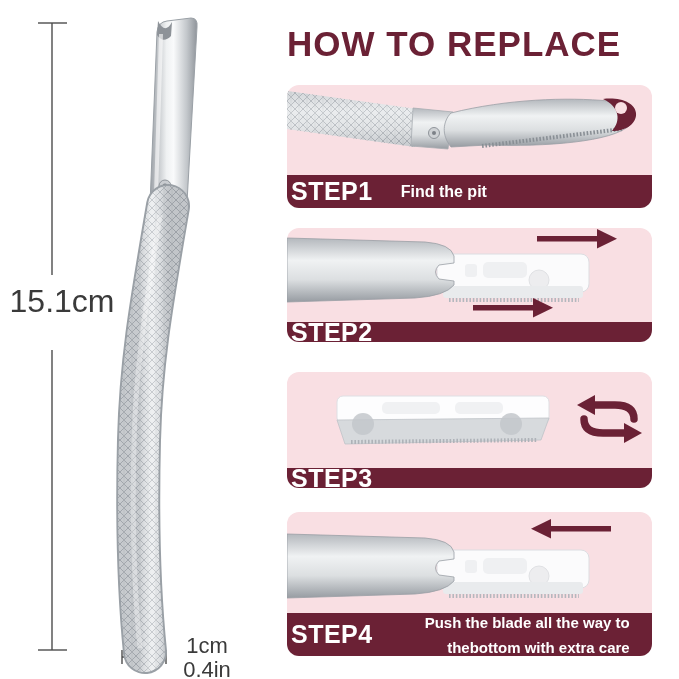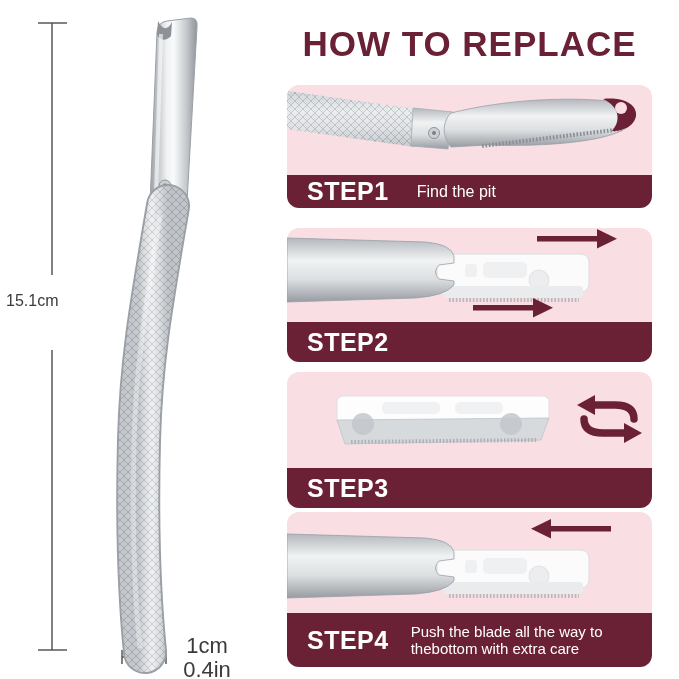--- a/index.html
+++ b/index.html
@@ -3,34 +3,34 @@
 <meta charset="utf-8">
 <style>
   html,body{margin:0;padding:0;}
   body{
     width:679px;height:679px;position:relative;background:#fff;
     font-family:"Liberation Sans", sans-serif;overflow:hidden;
     --maroon:#6b2135; --panel-pink:#f9dfe3; --text-dark:#3a3a3a;
   }
   .abs{position:absolute;}
   
-  .len-label{left:6px;top:287px;width:112px;text-align:left;
-    font-size:16px;line-height:28px;color:var(--text-dark);}
+  .len-label{left:6px;top:287px;width:112px;text-align:center;
+    font-size:32px;line-height:28px;color:var(--text-dark);}
   .width-label{left:172px;top:634px;width:70px;text-align:center;
     font-size:22px;line-height:24px;color:var(--text-dark);}
   
-  .page-title{left:287px;top:24px;width:365px;text-align:center;
+  .page-title{left:287px;top:24px;width:365px;
     font-size:35px;font-weight:bold;letter-spacing:1px;color:var(--maroon);}
   .card{left:287px;width:365px;border-radius:12px;overflow:hidden;}
   .panel{background:var(--panel-pink);}
   .panel svg{display:block;}
   .bar{background:var(--maroon);color:#fff;display:flex;align-items:center;}
-  .step-label{font-size:25px;font-weight:bold;letter-spacing:0.5px;margin-left:20px;white-space:nowrap;}
-  .step-caption{font-size:16px;font-weight:normal;margin-left:28px;}
-  .caption-small{font-size:15px;line-height:17px;width:235px;margin-left:22px;}
+  .step-label{font-size:25px;font-weight:bold;letter-spacing:0.5px;margin-left:4px;white-space:nowrap;}
+  .step-caption{font-size:16px;font-weight:bold;margin-left:28px;text-align:right;}
+  .caption-small{font-size:15px;line-height:25px;width:235px;margin-left:22px;}
 </style>
 </head>
 <body style="--maroon: #6b2135; --panel-pink: #f9dfe3; --background: #ffffff; --text-dark: #3a3a3a;">
 
 <svg width="0" height="0" style="position:absolute" aria-hidden="true">
   <defs>
     <pattern id="kn" width="8" height="8" patternUnits="userSpaceOnUse">
       <rect width="8" height="8" fill="#e7e9eb"></rect>
       <path d="M0,0 L8,8 M8,0 L0,8" stroke="#a6abb1" stroke-width="1"></path>
       <path d="M4,0 L4,8" stroke="#c6cacd" stroke-width="0.6"></path>
@@ -127,21 +127,21 @@
       <g fill="#6b2135">
         <rect x="250" y="8" width="62" height="5.5"></rect>
         <polygon points="310,1 310,20.5 330,10.8"></polygon>
       </g>
       <g fill="#6b2135">
         <rect x="186" y="77" width="62" height="5.5"></rect>
         <polygon points="246,70 246,89.5 266,79.8"></polygon>
       </g>
     </svg>
   </div>
-  <div class="bar" style="height:40px">
+  <div class="bar" style="height:20px">
     <span class="step-label">STEP2</span>
   </div>
 </div>
 
 <div class="abs card" style="top:372px">
   <div class="panel" style="height:96px">
     <svg width="365" height="96" viewBox="0 0 365 96">
       <g>
         <rect x="50" y="24" width="212" height="28" rx="6" fill="#fdfdfe" stroke="#dedfe3"></rect>
         <rect x="95" y="30" width="58" height="12" rx="5" fill="#f0f1f3"></rect>
@@ -152,21 +152,21 @@
         <line x1="64" y1="70" x2="250" y2="68" stroke="#aeb2b8" stroke-width="4" stroke-dasharray="1.6 1.8"></line>
       </g>
       <g stroke="#6b2135" stroke-width="7.5" fill="none" stroke-linecap="round">
         <path d="M305,33 H328 Q347,33 347,47"></path>
         <path d="M340,61 H316 Q297,61 297,47"></path>
         <polygon points="308,23 308,43 290,33" fill="#6b2135" stroke="none"></polygon>
         <polygon points="337,51 337,71 355,61" fill="#6b2135" stroke="none"></polygon>
       </g>
     </svg>
   </div>
-  <div class="bar" style="height:40px">
+  <div class="bar" style="height:20px">
     <span class="step-label">STEP3</span>
   </div>
 </div>
 
 <div class="abs card" style="top:512px">
   <div class="panel" style="height:101px">
     <svg width="365" height="101" viewBox="0 0 365 101">
       <g fill="#6b2135">
         <rect x="262" y="14" width="62" height="5.5"></rect>
         <polygon points="264,7 264,26.5 244,16.8"></polygon>
@@ -175,17 +175,17 @@
         <rect x="150" y="38" width="152" height="38" rx="8" fill="#fbfbfc" stroke="#dcdde1"></rect>
         <rect x="178" y="48" width="12" height="13" rx="3" fill="#eff0f2"></rect>
         <rect x="196" y="46" width="44" height="16" rx="5" fill="#eff0f2"></rect>
         <circle cx="252" cy="64" r="10" fill="#ededef" stroke="#e0e1e4"></circle>
         <rect x="156" y="70" width="140" height="12" rx="3" fill="#e9ebed"></rect>
         <line x1="162" y1="84" x2="292" y2="84" stroke="#b4b8be" stroke-width="4" stroke-dasharray="1.6 1.8"></line>
       </g>
       <path d="M0,22 L138,26 Q164,28 167,40 L167,47 L152,49 Q145,56 152,63 L167,65 L167,69 Q158,80 128,82 L0,86 Z" fill="url(#gDown)" stroke="#9aa0a6" stroke-width="0.8"></path>
     </svg>
   </div>
-  <div class="bar" style="height:54px">
+  <div class="bar" style="height:43px">
     <span class="step-label">STEP4</span>
     <span class="step-caption caption-small">Push the blade all the way to thebottom with extra care</span>
   </div>
 </div>
 
 </body></html>

